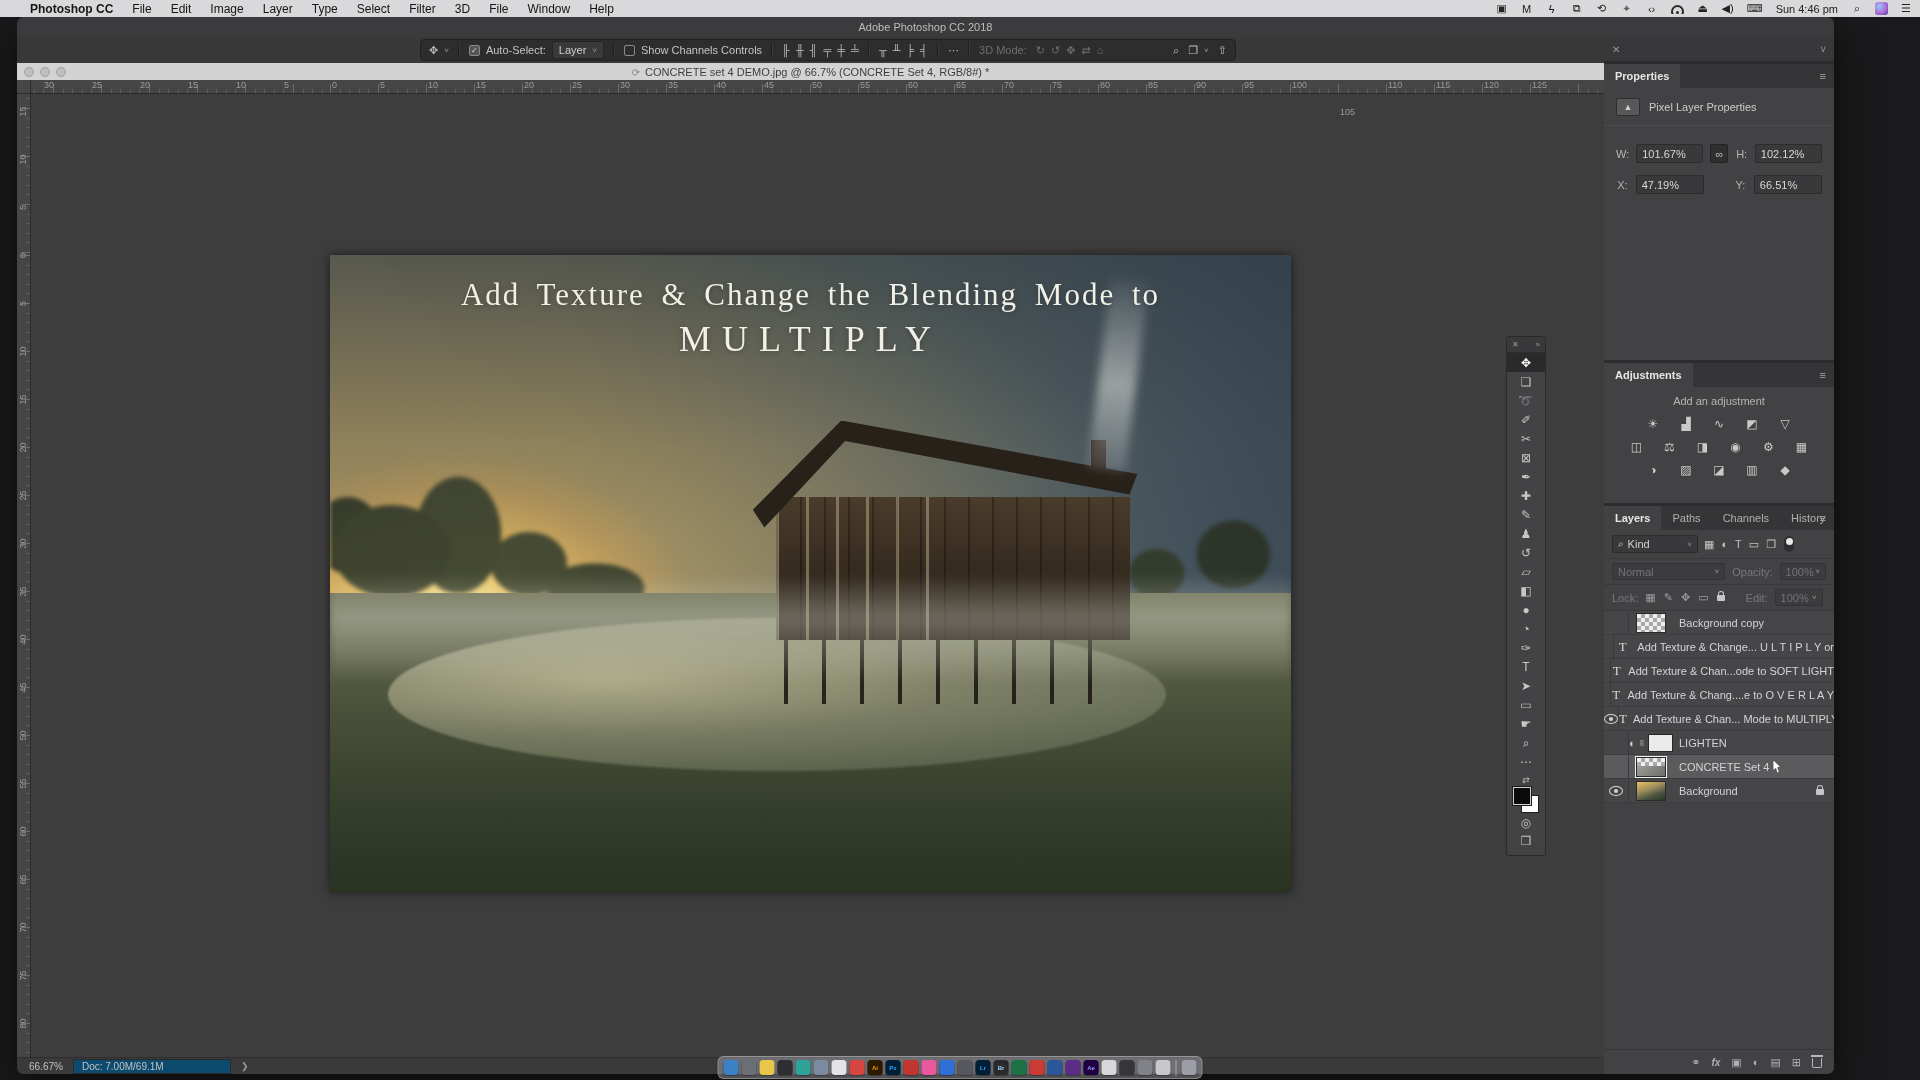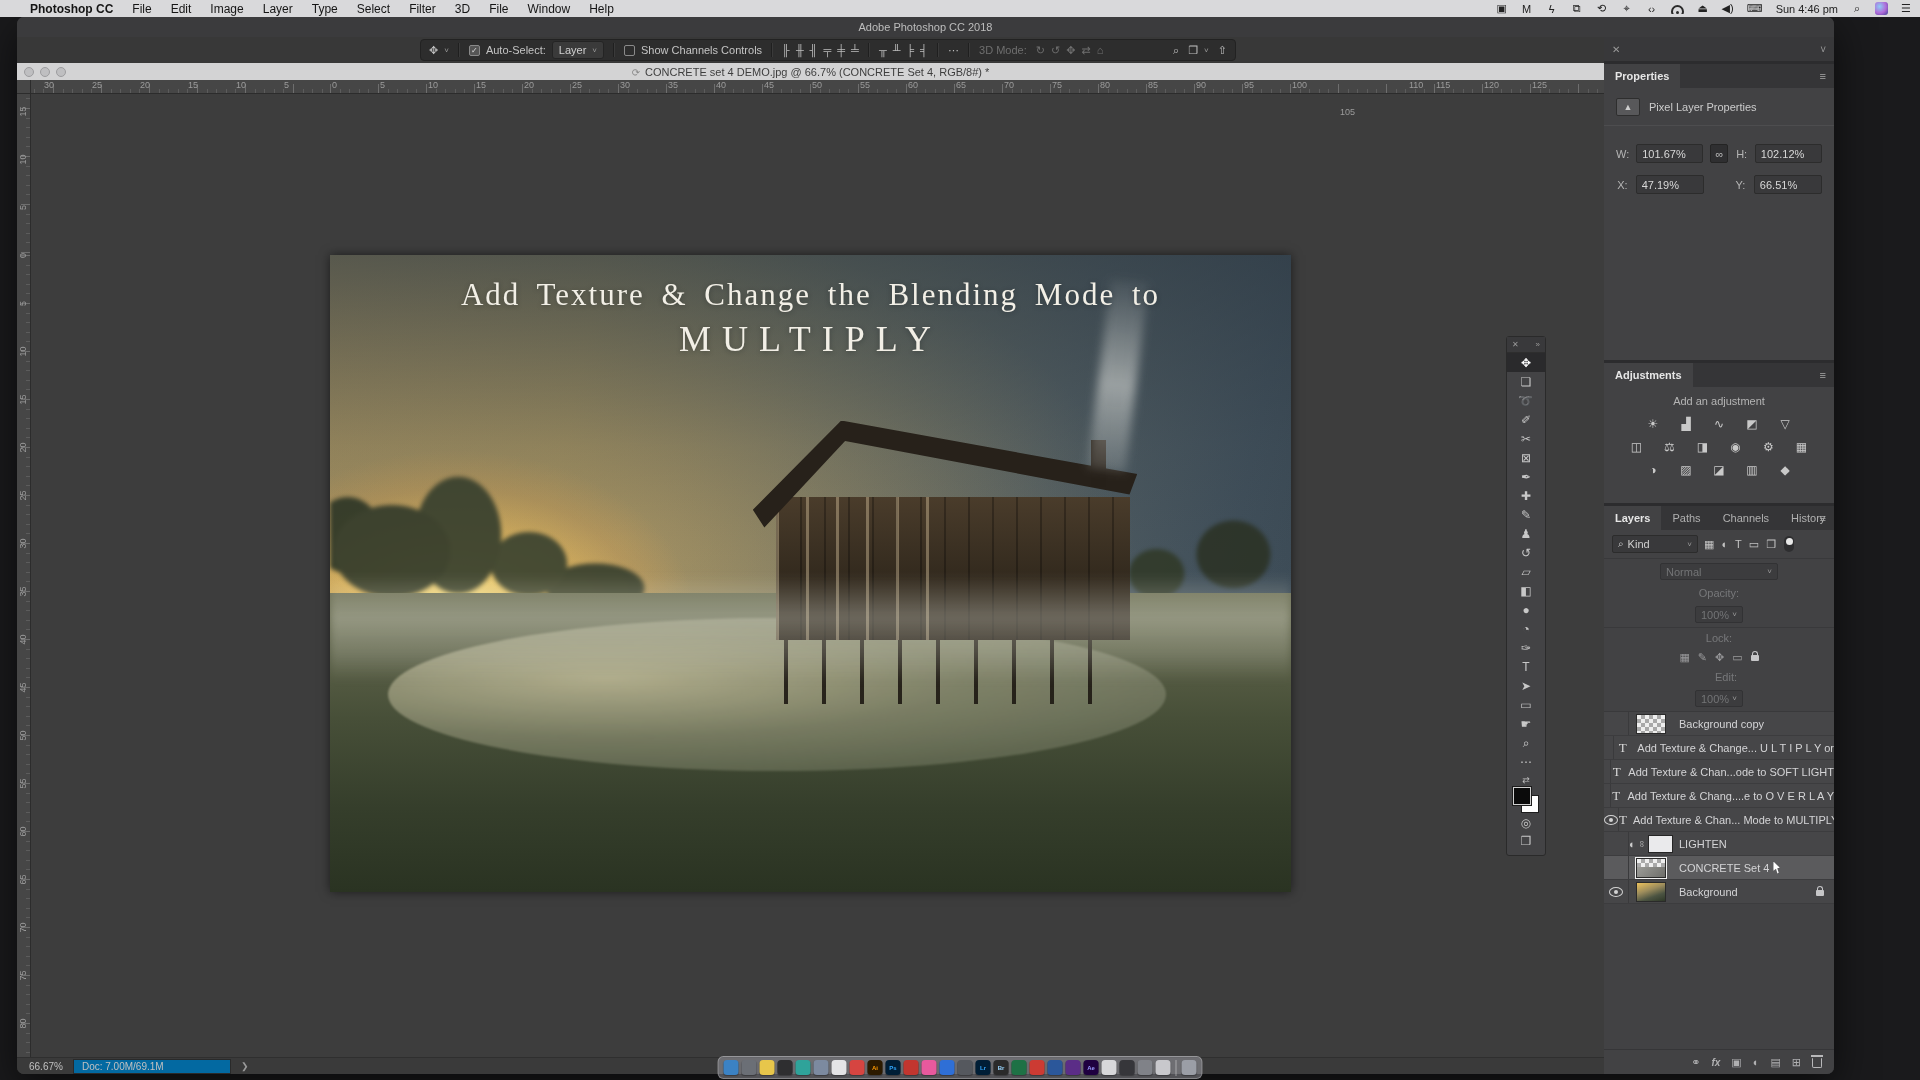--- a/index.html
+++ b/index.html
@@ -153,21 +153,21 @@
   .adj-btn{width:24px;height:17px;display:flex;align-items:center;justify-content:center;
     color:#c9c9c9;font-size:12px;}
   #panel-layers{flex:1;display:flex;flex-direction:column;min-height:0;}
   .filter-row{display:flex;align-items:center;gap:6px;padding:5px 8px;border-bottom:1px solid #39393b;}
   .kindbox{width:86px;height:18px;background:#39393b;border:1px solid #2c2c2c;border-radius:2px;
     display:flex;align-items:center;gap:4px;padding:0 5px;color:#d0d0d0;font-size:11px;box-sizing:border-box;}
   .fico{color:#c2c2c2;font-size:11px;}
   .ftoggle{width:10px;height:16px;background:#2e2e30;border-radius:5px;margin-left:2px;position:relative;}
   .ftoggle::before{content:"";position:absolute;top:1.5px;left:1.5px;width:7px;height:7px;background:#e8e8e8;border-radius:50%;}
   .blend-row,.lock-row{display:flex;align-items:center;gap:7px;padding:4px 8px;border-bottom:1px solid #39393b;
-    font-size:11px;color:#77787a;flex-direction:column;}
+    font-size:11px;color:#77787a;}
   .dsel{height:17px;background:#3c3c3e;border:1px solid #323234;border-radius:2px;display:flex;
     align-items:center;justify-content:space-between;padding:0 5px;color:#737476;box-sizing:border-box;}
   .lock-ics{display:flex;align-items:center;gap:8px;color:#9a9a9c;font-size:11px;}
   #layer-list{overflow:hidden;}
   .lrow{height:23px;display:flex;align-items:center;background:#464648;border-bottom:1px solid #3c3c3e;
     font-size:11px;color:#d4d4d6;position:relative;}
   .lrow.sel{background:#5b5b5d;}
   .eyecol{width:24px;align-self:stretch;border-right:1px solid #3a3a3c;display:flex;align-items:center;justify-content:center;}
   .eye{width:12px;height:8px;border:1px solid #d2d2d2;border-radius:50%;position:relative;}
   .eye::after{content:"";position:absolute;left:50%;top:50%;width:4px;height:4px;margin:-2px 0 0 -2px;
@@ -198,21 +198,21 @@
     justify-content:flex-end;gap:11px;padding:0 12px;color:#b0b0b2;font-size:11px;}
   #layers-bottom .fx{font-style:italic;font-weight:bold;font-size:10px;}
   .trashcan{width:8px;height:9px;border:1px solid #b8b8ba;border-top:none;border-radius:1px 1px 2px 2px;
     position:relative;display:inline-block;margin-top:2px;}
   .trashcan::before{content:"";position:absolute;top:-3px;left:-2px;right:-2px;height:2px;background:#b8b8ba;}
 
   
   #statusbar{position:absolute;left:0;top:1040px;width:1587px;height:17px;background:#3a3a3a;
     border-top:1px solid #2f2f2f;display:flex;align-items:center;font-size:10px;color:#c0c0c0;
     padding-left:12px;box-sizing:border-box;gap:10px;}
-  #status-doc{background:#0369a1;border:1px solid #2a2a2a;height:13px;display:flex;align-items:center;
+  #status-doc{background:#0c4a6e;border:1px solid #2a2a2a;height:13px;display:flex;align-items:center;
     padding:0 8px;min-width:140px;}
   #status-chev{color:#9a9a9a;font-size:9px;}
 
   
   #dock{position:absolute;left:50%;transform:translateX(-50%);bottom:1px;height:21px;
     background:rgba(195,195,205,.38);border:1px solid rgba(255,255,255,.28);border-radius:6px;
     display:flex;align-items:center;gap:3px;padding:0 5px;z-index:60;}
   .dicon{width:15px;height:15px;border-radius:3.5px;display:flex;align-items:center;justify-content:center;
     font-size:6px;font-weight:bold;box-shadow:0 1px 1px rgba(0,0,0,.3);}
   .dock-sep{width:1px;height:16px;background:rgba(255,255,255,.4);margin:0 2px;}
@@ -357,21 +357,21 @@
         <span class="rlabel" style="left: 877px; top: 1px;">60</span>
         <span class="rlabel" style="left: 925px; top: 1px;">65</span>
         <span class="rlabel" style="left: 973px; top: 1px;">70</span>
         <span class="rlabel" style="left: 1021px; top: 1px;">75</span>
         <span class="rlabel" style="left: 1069px; top: 1px;">80</span>
         <span class="rlabel" style="left: 1117px; top: 1px;">85</span>
         <span class="rlabel" style="left: 1165px; top: 1px;">90</span>
         <span class="rlabel" style="left: 1213px; top: 1px;">95</span>
         <span class="rlabel" style="left: 1261px; top: 1px;">100</span>
         <span class="rlabel" style="left: 1309px; top: 1px; margin-top: 27px;">105</span>
-        <span class="rlabel" style="left: 1357px; top: 1px; margin-left: 21px;">110</span>
+        <span class="rlabel" style="left: 1357px; top: 1px;">110</span>
         <span class="rlabel" style="left: 1405px; top: 1px;">115</span>
         <span class="rlabel" style="left: 1453px; top: 1px;">120</span>
         <span class="rlabel" style="left: 1501px; top: 1px;">125</span>
       </div>
     <div id="v-ruler">
         <span class="rlabel v" style="top: 13px;">15</span>
         <span class="rlabel v" style="top: 61px;">10</span>
         <span class="rlabel v" style="top: 109px;">5</span>
         <span class="rlabel v" style="top: 157px;">0</span>
         <span class="rlabel v" style="top: 205px;">5</span>

